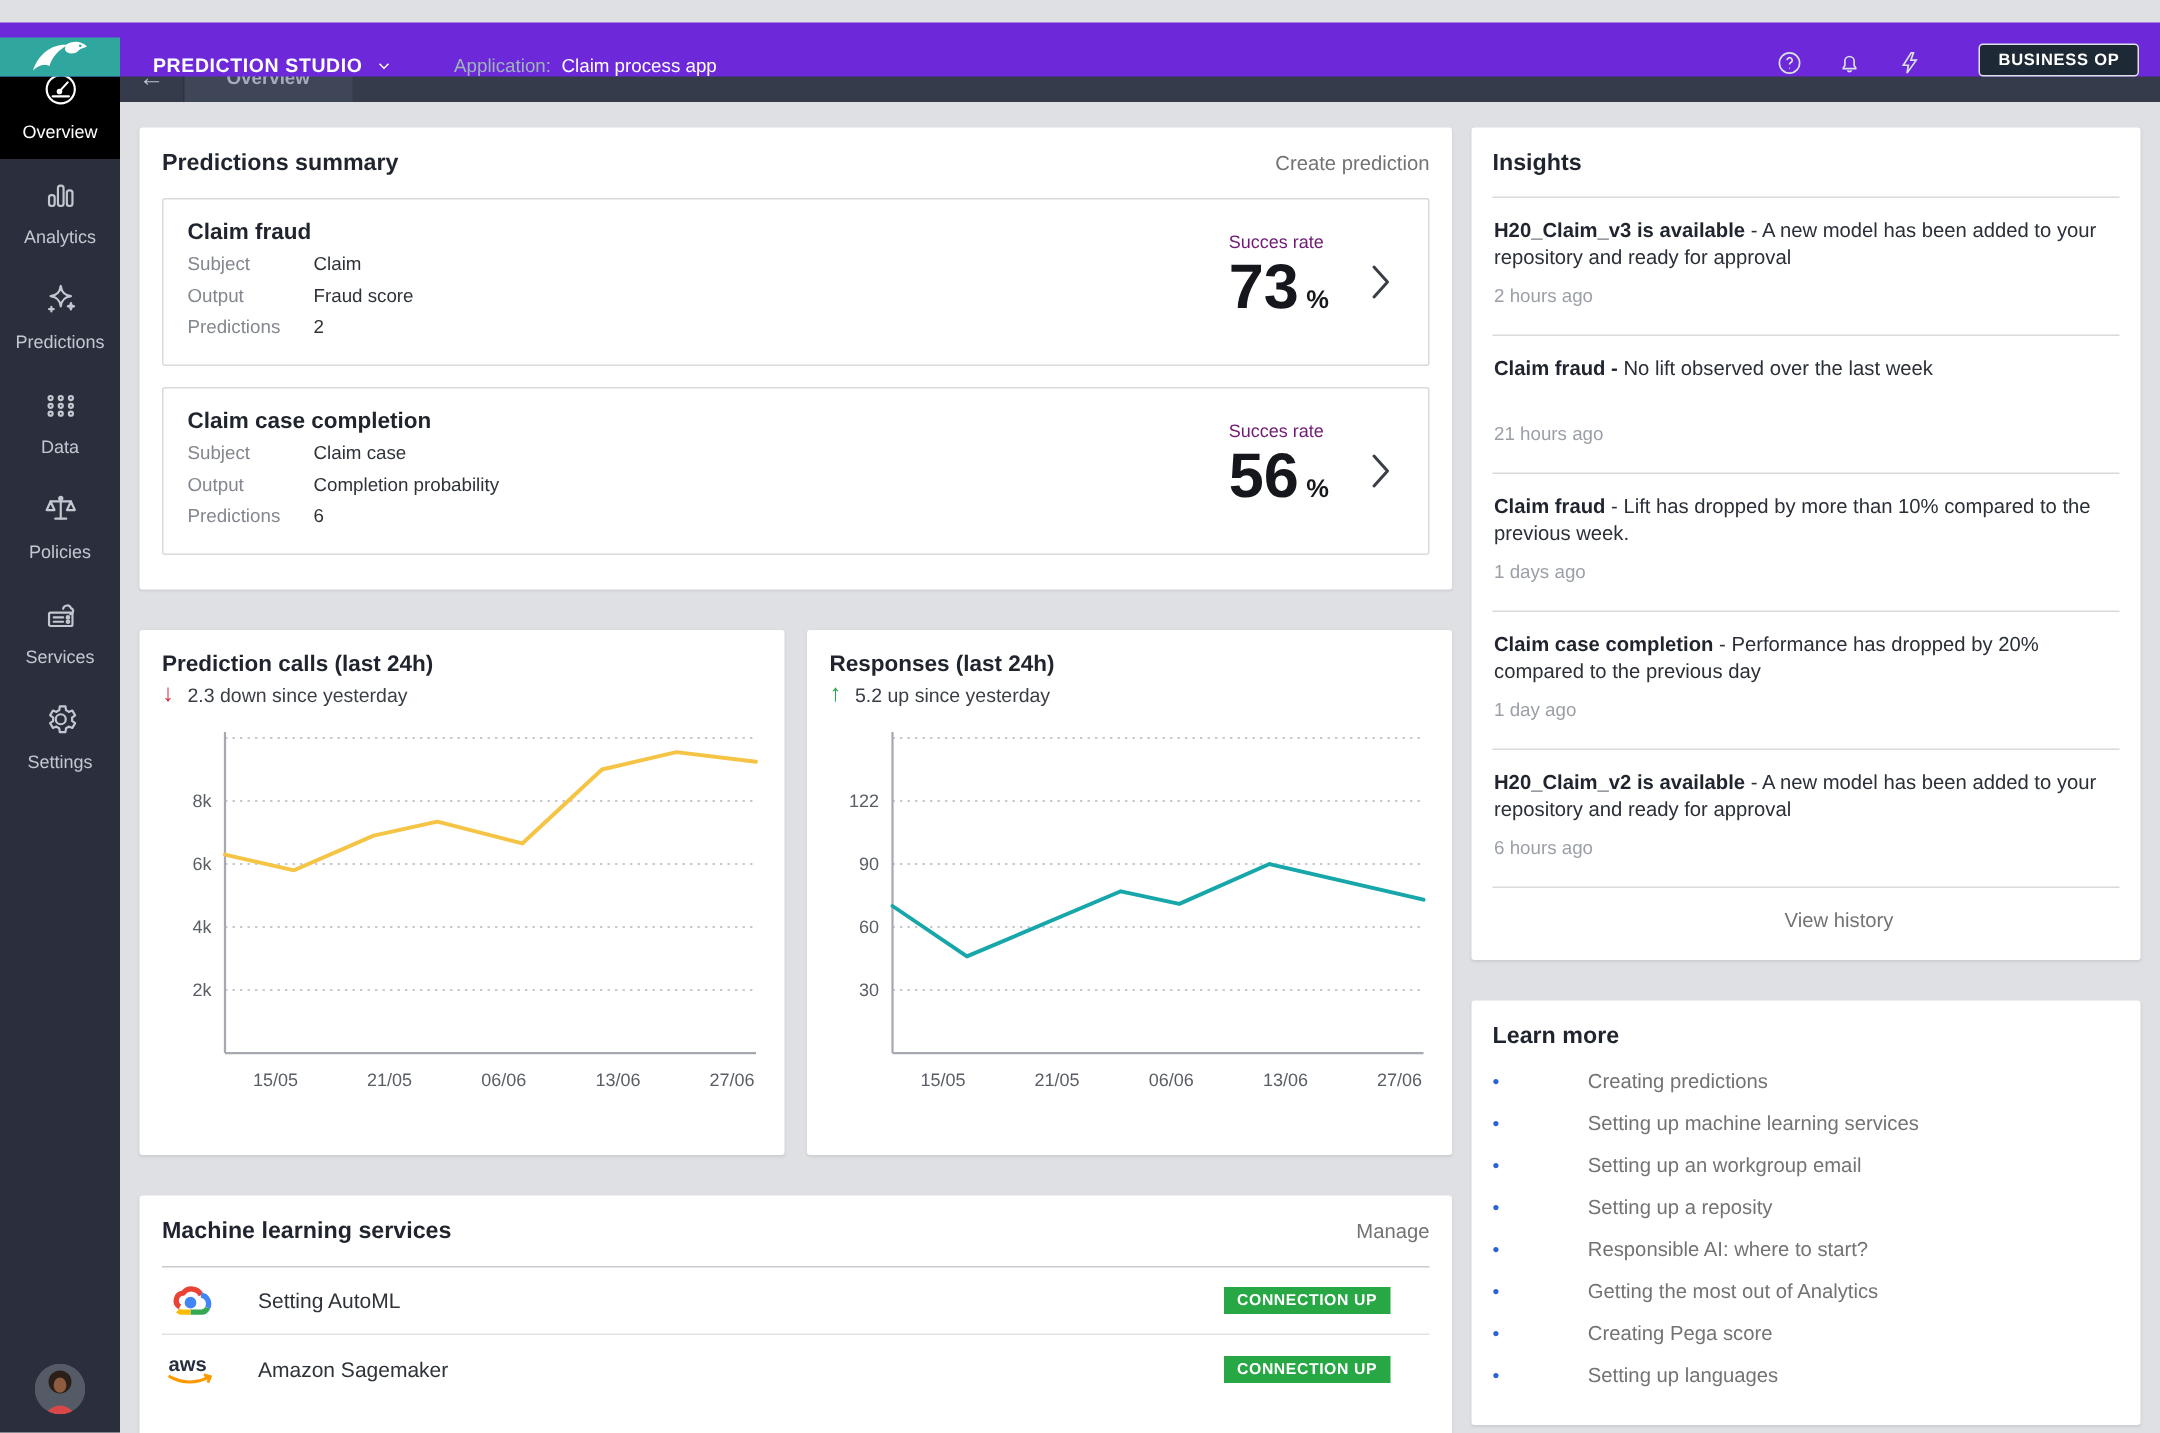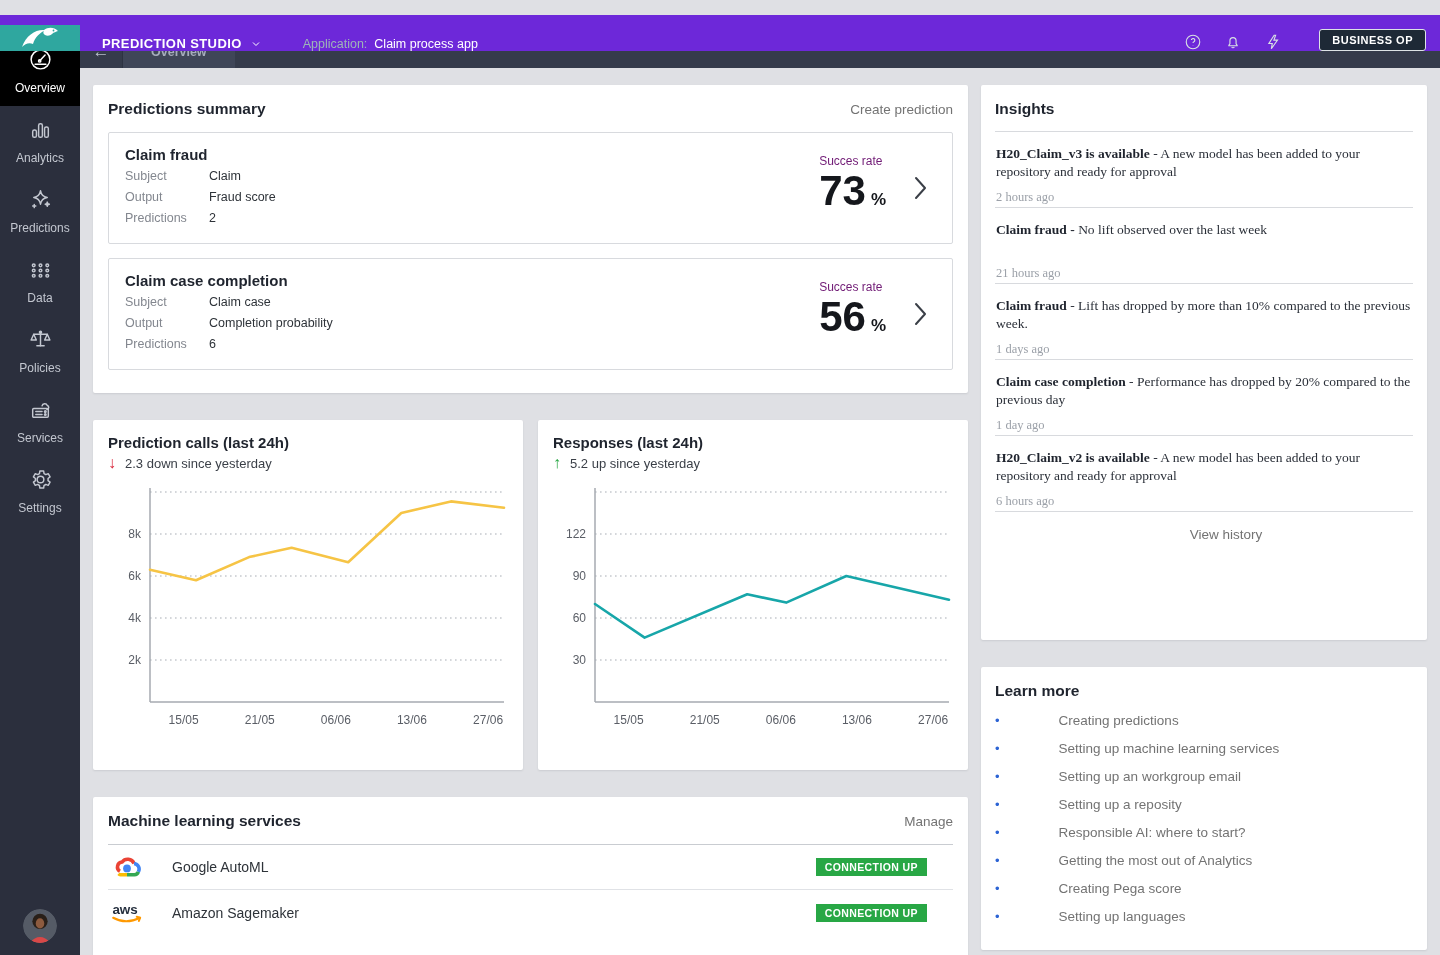--- a/index.html
+++ b/index.html
@@ -89,21 +89,21 @@
   .ml-row { display:flex; align-items:center; height:45px; border-bottom:1px solid #E0E2E6; }
   .ml-row:last-child { border-bottom:none; }
   .ml-logo { width:40px; height:30px; margin:0 22px 0 2px; display:flex; align-items:center; }
   .ml-name { font-size:14px; color:#2E3339; }
   .ml-badge { margin-left:auto; margin-right:26px; background:#28A745; color:#fff;
               font-size:10.5px; font-weight:700; letter-spacing:.4px; padding:3px 9px; }
 
   
   .insights-card { height:555px; padding:15px 14px 10px; }
   .ins-divider { border-top:1px solid #D8DADE; margin-top:13px; }
-  .ins-item { padding:13px 1px 2px; border-bottom:1px solid #D8DADE;font-family:Liberation Serif, serif; }
+  .ins-item { padding:13px 1px 19px; border-bottom:1px solid #D8DADE; }
   .ins-text { font-size:13.5px; line-height:18px; color:#2A2F38; min-height:37px; }
   .ins-text b { color:#1F242E; }
   .ins-time { font-size:12.5px; color:#9BA0A8; margin-top:8px; }
   .view-history { text-align:center; padding:13px 0 6px; }
 
   
   .learn-card { height:283px; padding:15px 14px; }
   .learn-list { list-style:none; margin-top:6px; }
   .learn-list li { display:flex; gap:15px; margin-top:13px; align-items:baseline; }
   .learn-list .bullet { color:#2C63D4; font-size:13px; }
@@ -378,21 +378,21 @@
           <div class="ml-row">
             <span class="ml-logo">
               <svg viewBox="0 0 48 36" width="34" height="26">
                 <path d="M14 24 a7 7 0 0 1 3-13 a10 10 0 0 1 17 2" fill="none" stroke="#EA4335" stroke-width="5"></path>
                 <path d="M34 13 a8 8 0 0 1 6 12" fill="none" stroke="#4285F4" stroke-width="5"></path>
                 <path d="M40 25 a6 6 0 0 1 -6 4 h-10" fill="none" stroke="#34A853" stroke-width="5"></path>
                 <path d="M24 29 h-9 a7 7 0 0 1 -3-1.5" fill="none" stroke="#FBBC05" stroke-width="5"></path>
                 <circle cx="24" cy="20" r="5.5" fill="#4285F4"></circle>
               </svg>
             </span>
-            <span class="ml-name">Google AutoML</span>
+            <span class="ml-name">Setting AutoML</span>
             <span class="ml-badge" style="background:#28A745">CONNECTION UP</span>
           </div>
           <div class="ml-row">
             <span class="ml-logo">
               <svg viewBox="0 0 48 34" width="38" height="28">
                 <text x="3" y="18" font-family="Liberation Sans, sans-serif" font-weight="bold" font-size="17" fill="#252F3E">aws</text>
                 <path d="M4 23 Q 20 32 38 23" fill="none" stroke="#FF9900" stroke-width="2.6" stroke-linecap="round"></path>
                 <path d="M38 23 l-4.2-1.2 M38 23 l-1.5 4" fill="none" stroke="#FF9900" stroke-width="2.6" stroke-linecap="round"></path>
               </svg>
             </span>

